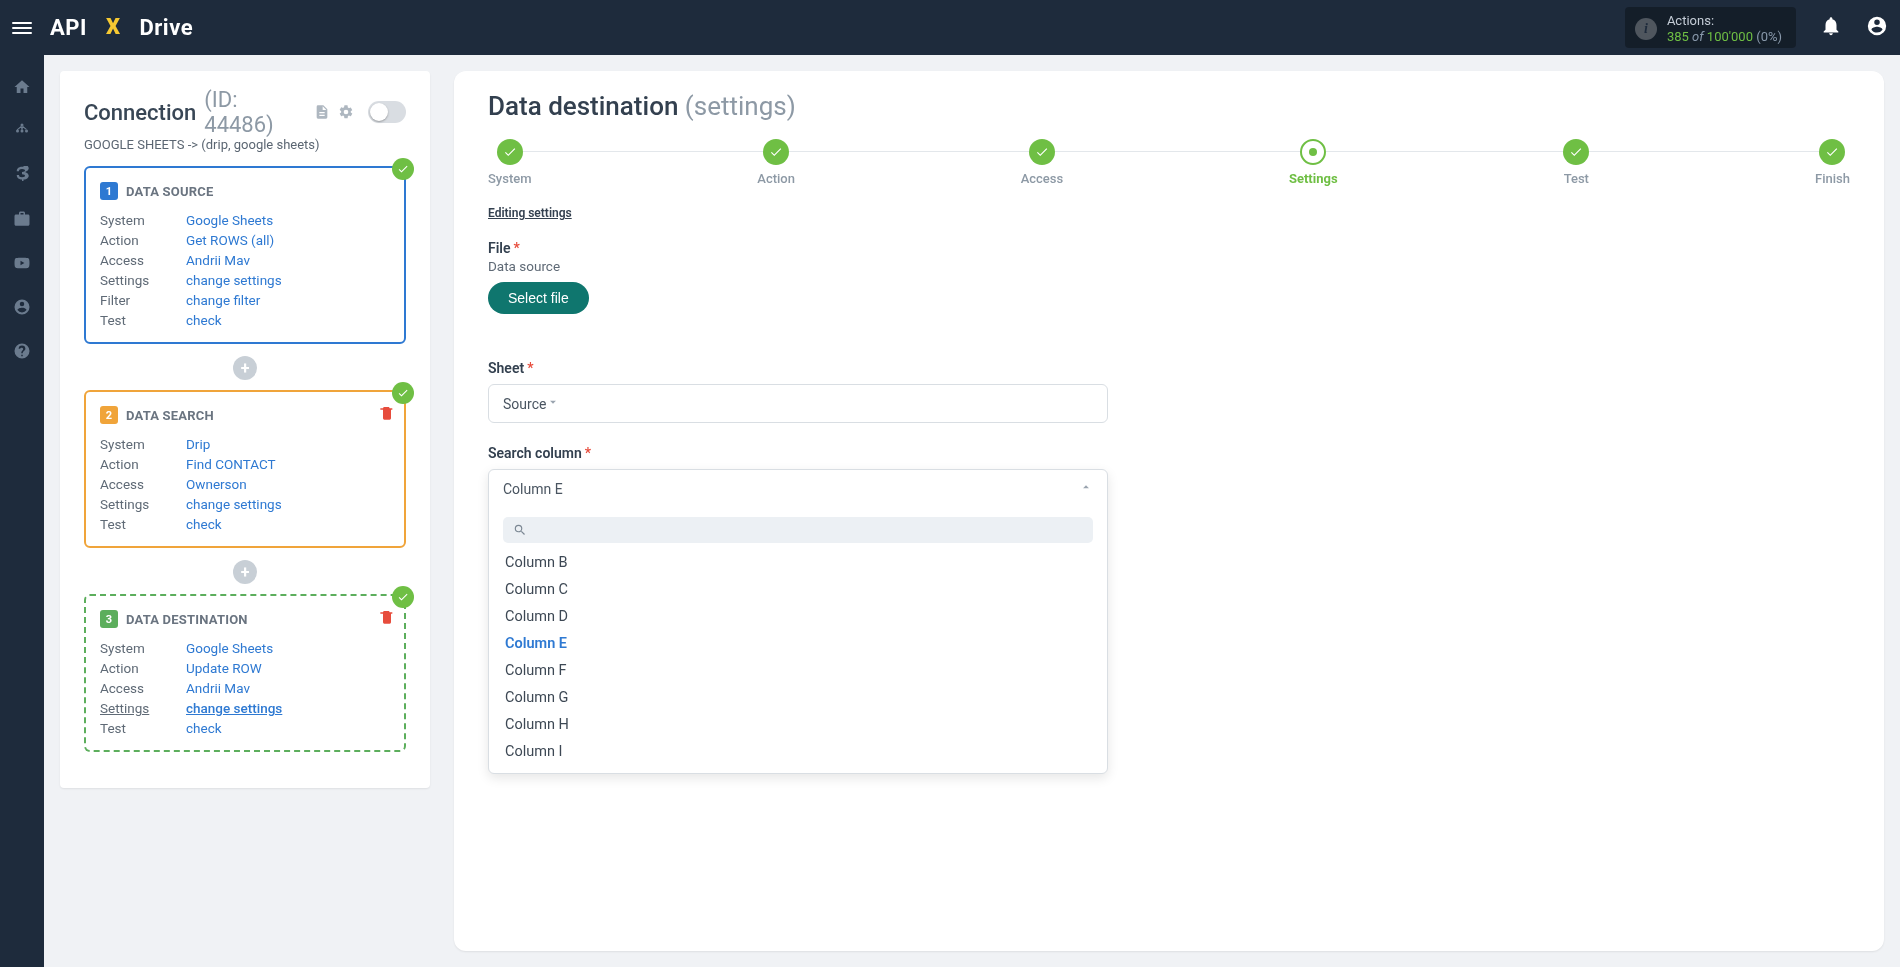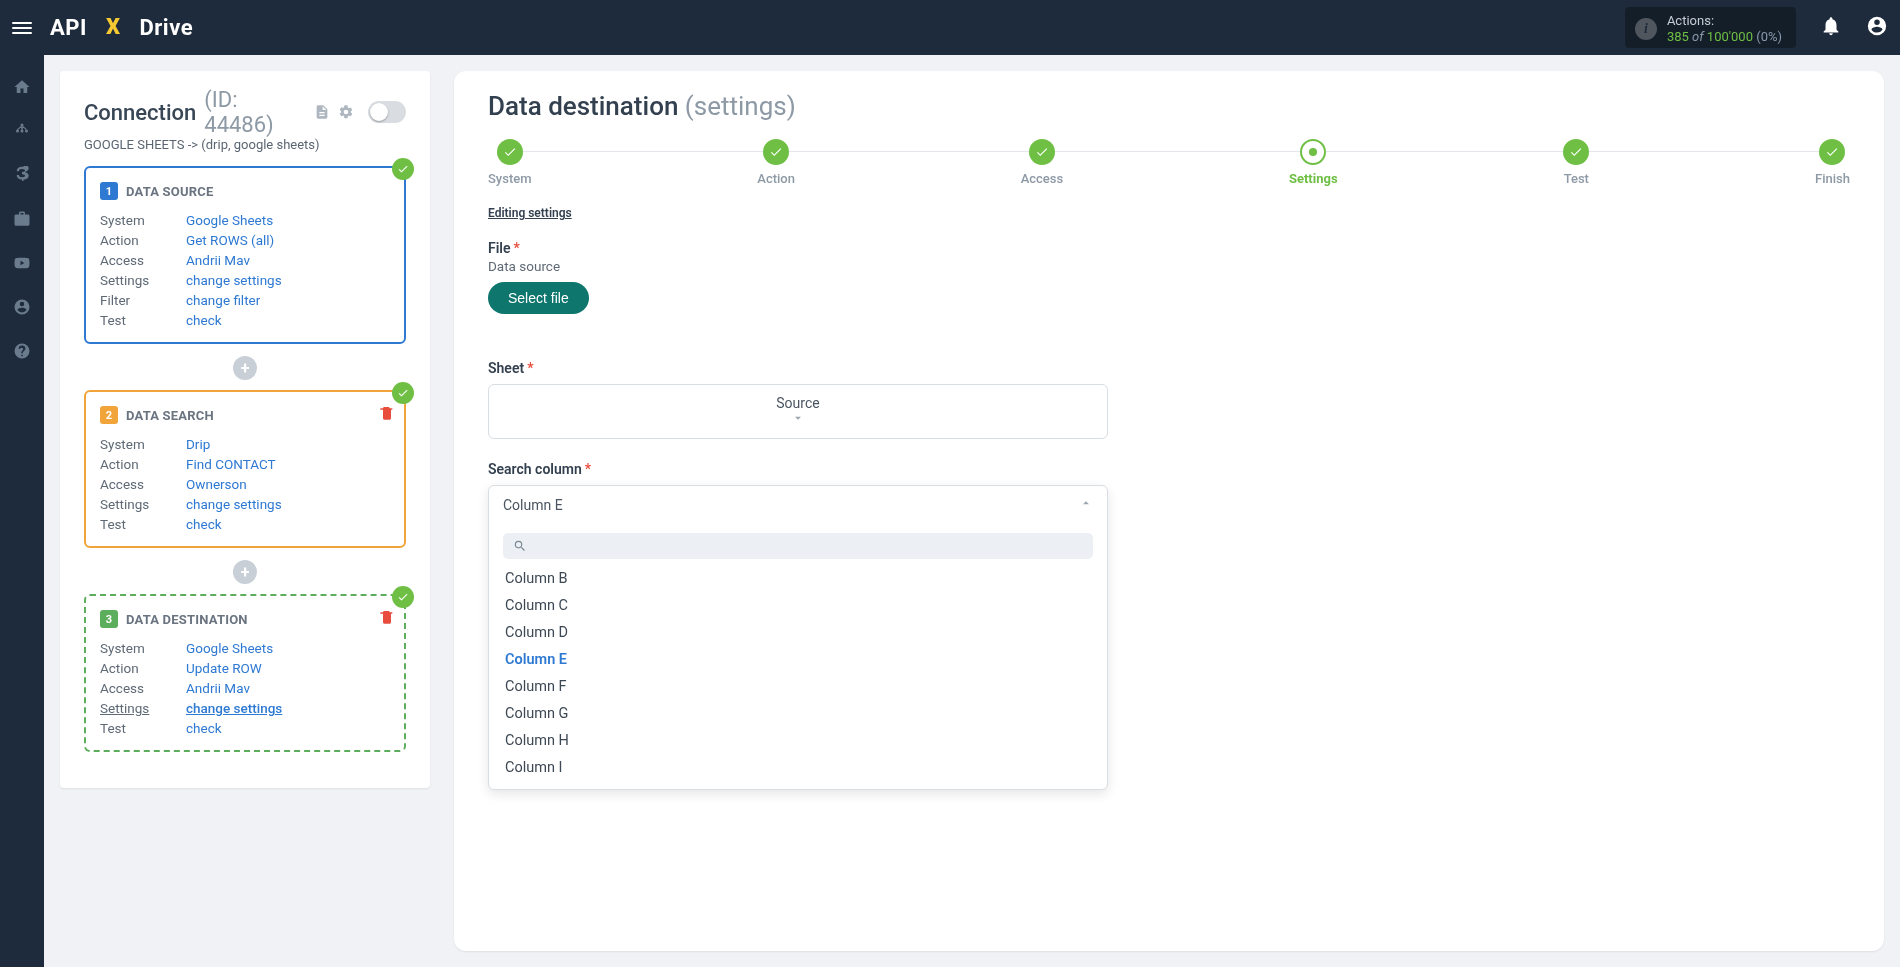--- a/index.html
+++ b/index.html
@@ -144,21 +144,21 @@
 
     .section-head { text-decoration: underline; font-size:12px; font-weight:600; color:#33404f; margin-bottom:20px;}
 
     .field-label { font-size:14px; color:#33404f; font-weight:600; margin-bottom:2px; }
     .field-label .req { color:#e74c3c; margin-left:3px; }
     .field-hint { font-size:13.5px; color:#5f6a76; margin-bottom:8px;}
     .btn-blue { background:#0f766e; color:#fff; border:none; padding:8px 20px; border-radius:18px; font-size:14px; cursor:pointer; margin-bottom:24px;}
 
     .field-group { margin-bottom:22px; max-width:620px; }
     .select-box {
-      border:1px solid #d9dee3; border-radius:6px; padding:10px 14px; display:flex; justify-content:flex-start; align-items:center; cursor:pointer; color:#4a5561; font-size:14px;flex-direction:column;
+      border:1px solid #d9dee3; border-radius:6px; padding:10px 14px; display:flex; justify-content:flex-start; align-items:center; cursor:pointer; color:#4a5561; font-size:14px;
     }
     .chev { color:#9aa4af; }
     .chev svg { width:14px; height:14px; fill:#9aa4af; }
 
     .dropdown-open {
       max-width:620px;
       border:1px solid #d9dee3; border-radius:6px; overflow:hidden; box-shadow: 0 4px 12px rgba(0,0,0,0.1); background:#fff;
     }
     .dropdown-open .dd-head { padding:10px 14px; display:flex; justify-content:space-between; align-items:center; color:#4a5561; font-size:14px; cursor:pointer;}
     .dd-body { padding:10px 14px 8px; }

